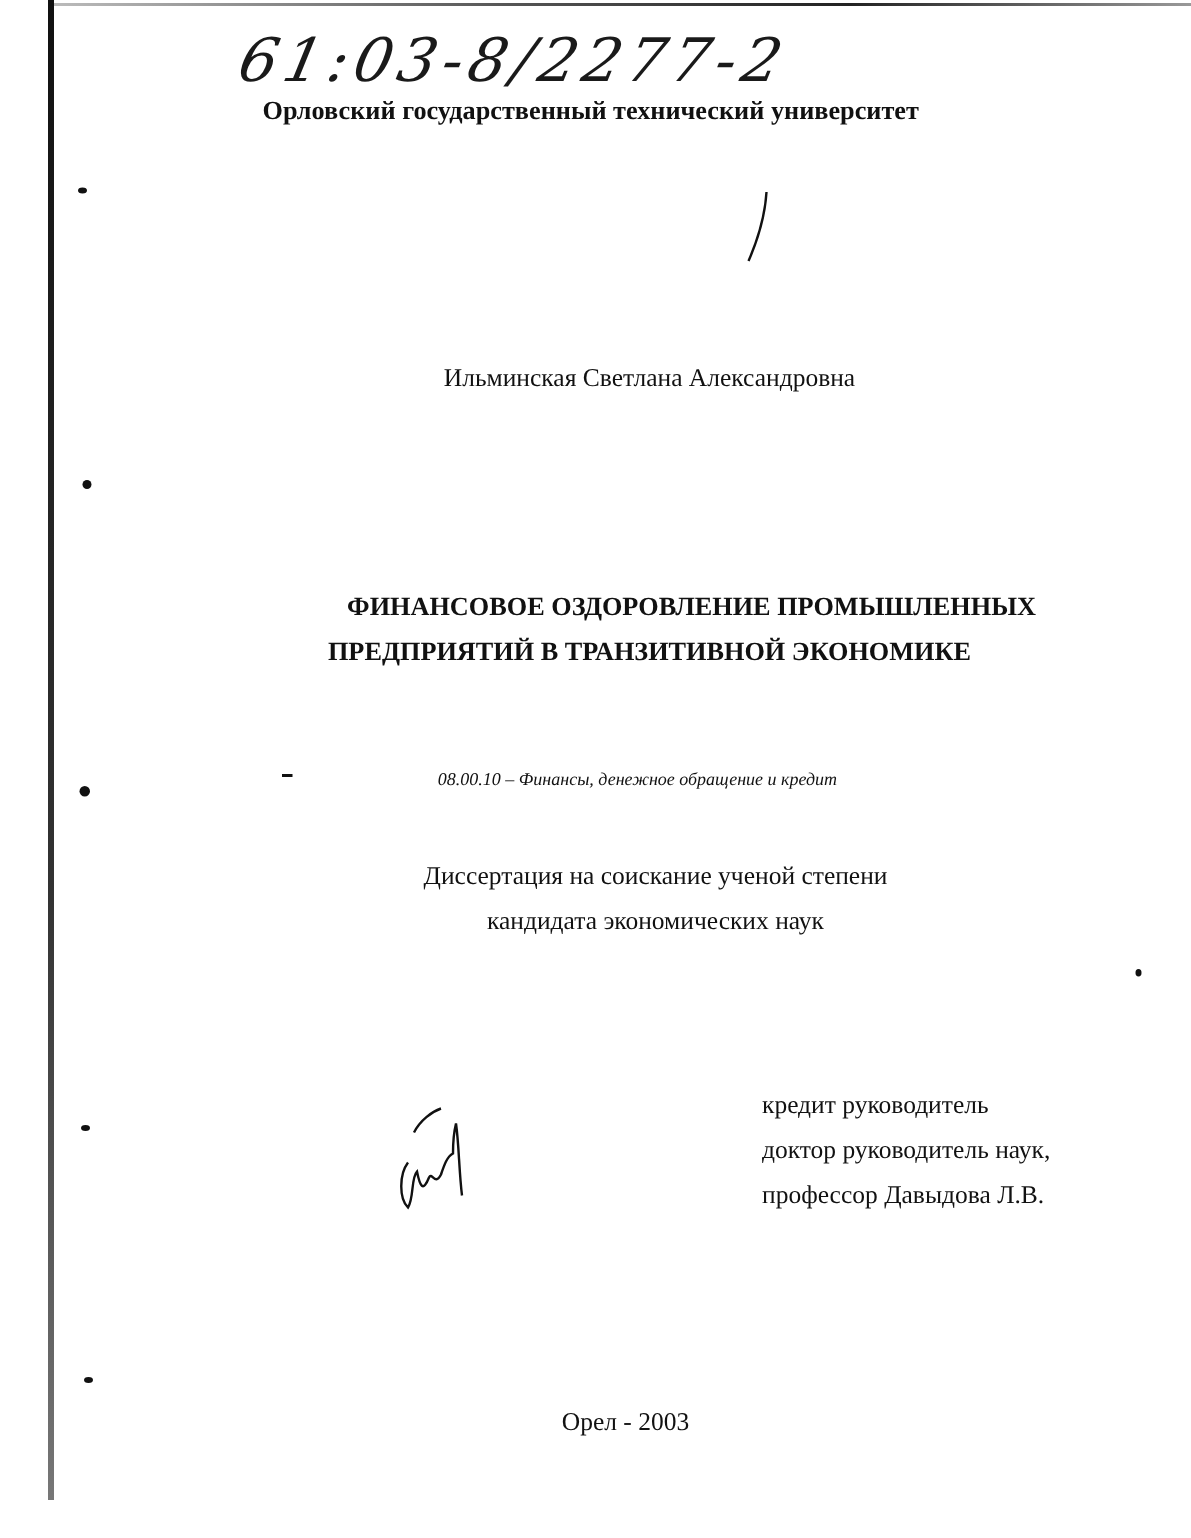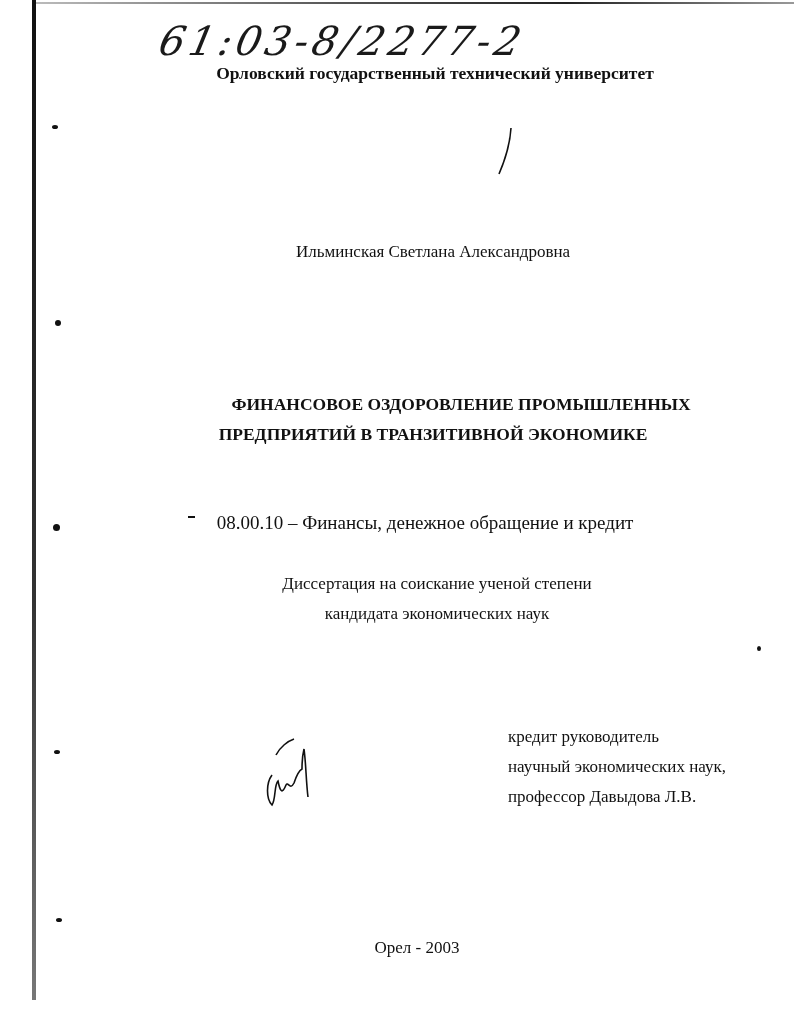--- a/index.html
+++ b/index.html
@@ -21,26 +21,26 @@
     }
     .speck { position: absolute; background: #111; border-radius: 50%; }
     .abs { position: absolute; white-space: nowrap; }
     .center { left: 0; width: 794px; text-align: center; padding-left: 36px; }
     .handwritten {
       position: absolute; left: 160px; top: 18px;
       font-family: "DejaVu Serif", serif; font-style: italic;
       font-size: 40px; letter-spacing: 4px; color: #1a1a1a;
       transform: skewX(-12deg);
     }
-    .univ { top: 63px; font-size: 17.5px; font-weight: bold; left: 175px; width: 520px; text-align: center; }
+    .univ { top: 63px; font-size: 17.5px; font-weight: bold; left: 175px; width: 520px; text-align: left; }
     .author { top: 242px; font-size: 17px; }
     .title { font-size: 17.5px; font-weight: bold; }
     .t1 { top: 394px; margin-left: 28px; }
     .t2 { top: 408px; margin-top: 16px; }
-    .spec { top: 512px; font-size: 19px; left: 100px; width: 650px; text-align: center; }
+    .spec { top: 512px; font-size: 12px; left: 100px; width: 650px; text-align: center; font-style: italic; }
     .deg1 { top: 574px; font-size: 17px; left: 40px; width: 794px; text-align: center; }
     .deg2 { top: 604px; font-size: 17px; left: 40px; width: 794px; text-align: center; }
     .adv { left: 508px; font-size: 17px; }
     .a1 { top: 727px; }
     .a2 { top: 757px; }
     .a3 { top: 787px; }
     .city { top: 938px; font-size: 17px; left: 20px; width: 794px; text-align: center; }
     .slash-mark { position: absolute; left: 496px; top: 126px; }
     .signature { position: absolute; left: 262px; top: 733px; }
   </style>
@@ -75,16 +75,16 @@
 
 <div class="abs deg1">Диссертация на соискание ученой степени</div>
 <div class="abs deg2">кандидата экономических наук</div>
 
 <svg class="signature" width="60" height="80" viewBox="0 0 60 80">
   <path d="M14 22 C18 14, 26 8, 32 6" stroke="#111" stroke-width="1.6" fill="none"></path>
   <path d="M10 42 C4 50, 4 66, 10 72 C14 66, 12 52, 16 48 C18 58, 20 62, 24 52 C26 48, 28 58, 32 50 C34 44, 36 38, 40 36 C40 30, 40 24, 42 16 C44 30, 44 48, 46 64" stroke="#111" stroke-width="1.6" fill="none"></path>
 </svg>
 
 <div class="abs adv a1">кредит руководитель</div>
-<div class="abs adv a2">научный экономических наук,</div>
+<div class="abs adv a2">доктор руководитель наук,</div>
 <div class="abs adv a3">профессор Давыдова Л.В.</div>
 
 <div class="abs city">Орел - 2003</div>
 
 </body></html>

